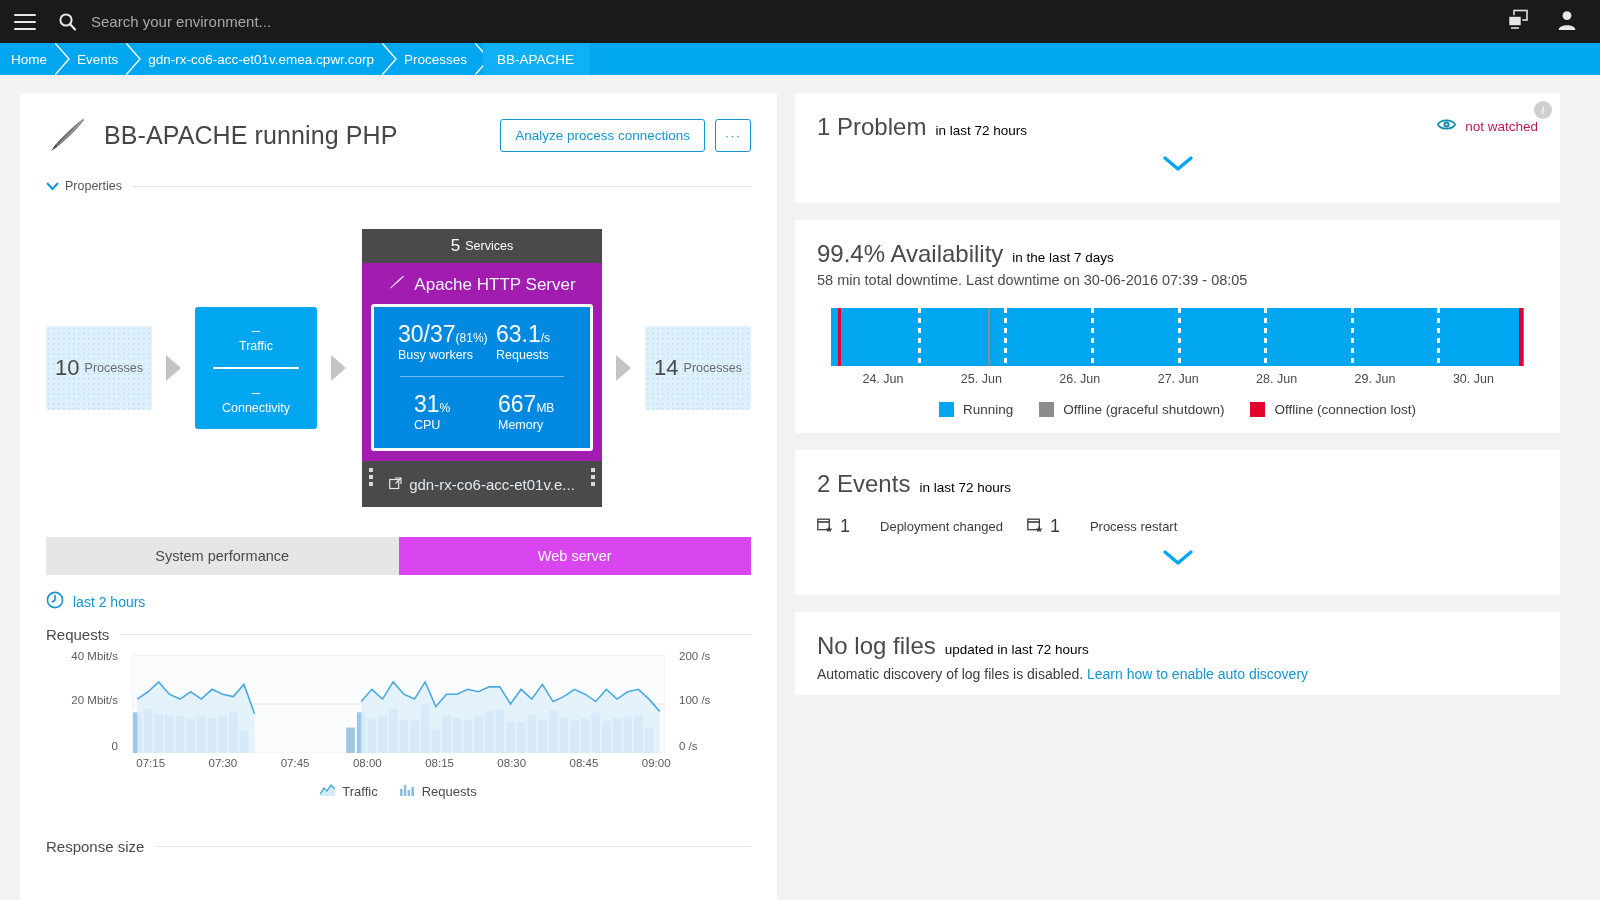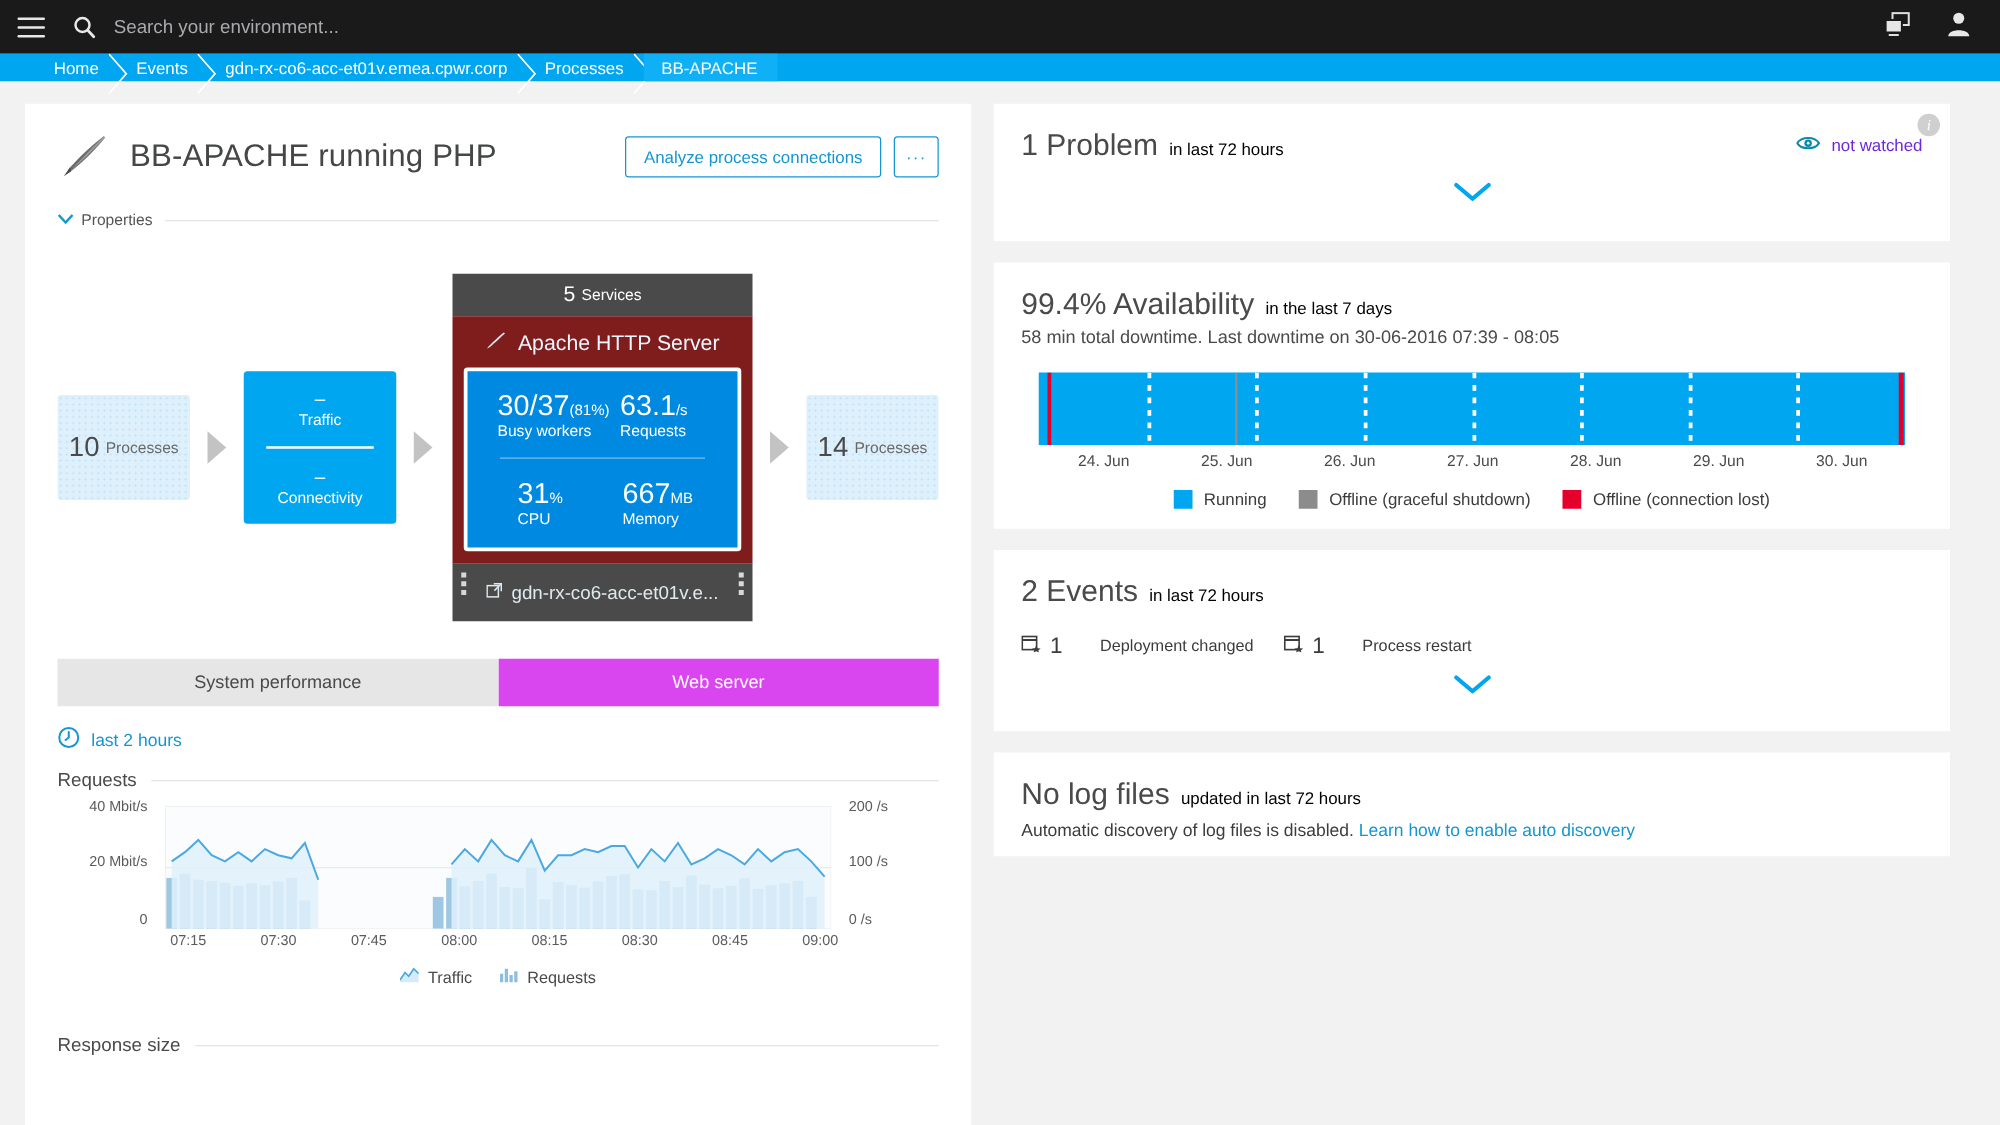--- a/index.html
+++ b/index.html
@@ -22,22 +22,22 @@
   .search-input {
     background: transparent; border: none; outline: none;
     color: #cfcfcf; font-size: 15px; font-family: "Liberation Sans", sans-serif;
     width: 420px;
   }
   .search-input::placeholder { color: #a9a9ae; }
   .topbar-right { display:flex; align-items:center; gap: 26px; padding-right: 8px; }
 
   
   .breadcrumb {
-    height: 22px; background: #00a6f0; display: flex; align-items: stretch;
-    font-size: 13.5px; color: #ffffff; padding-left: 32px;
+    height: 32px; background: #00a6f0; display: flex; align-items: stretch;
+    font-size: 13.5px; color: #ffffff;
   }
   .crumb { display:flex; align-items:center; padding: 0 16px 0 14px; position: relative; white-space: nowrap; cursor: pointer;}
   .crumb:first-child { padding-left: 11px; }
   .crumb .chev {
     position: absolute; right: -8px; top: 0; bottom: 0; width: 16px;
     pointer-events: none;
   }
   .crumb.active { background: #0fb0f5; cursor: default; }
 
   
@@ -83,21 +83,21 @@
   }
   .traffic-half { height:50%; width:100%; display:flex; flex-direction:column; justify-content:center; align-items:center;}
   .traffic-half .v { font-size: 15px; line-height: 18px;}
   .traffic-half .k { font-size: 12.5px; }
   .traffic-div { width: 86px; height: 2px; background:#fff; }
 
   .svc-stack { width: 240px; flex:none; margin-left: 2px; }
   .svc-head { background:#4a4a4a; color:#fff; height: 34px; display:flex; align-items:center; justify-content:center; }
   .svc-head .num { font-size: 17px; }
   .svc-head .lbl { font-size: 12.5px; margin-left: 5px; }
-  .svc-body { background:#7f1d1d; padding: 8px 9px 10px 9px; position:relative; }
+  .svc-body { background:#a21caf; padding: 8px 9px 10px 9px; position:relative; }
   .svc-name { color:#e9f6ff; font-size: 17px; text-align:center; padding: 3px 0 9px 0; display:flex; align-items:center; justify-content:center; gap:8px;}
   .svc-tile {
     background:#0089e0; border: 3px solid #ffffff; border-radius: 3px; color:#fff;
     padding: 14px 10px 16px 10px;
   }
   .metric-grid { display:flex; }
   .metric { width:50%; text-align:left; padding-left: 14px; }
   .metric .big { font-size: 23px; line-height: 26px; }
   .metric .unit { font-size: 12px; }
   .metric .sub { font-size: 12.5px; margin-top: 1px;}
@@ -127,21 +127,21 @@
   .xaxis { position:absolute; left: 86px; right: 86px; top: 100px; height: 20px;}
   .xtick { position:absolute; font-size: 11.5px; color:#5b5b5b; transform: translateX(-50%); top:2px; white-space:nowrap;}
   .chart-legend { position:absolute; top: 128px; left:0; right:0; display:flex; justify-content:center; gap: 22px; font-size:13px; color:#4a4a4a;}
   .chart-legend span.l { display:flex; align-items:center; gap:7px; }
 
   
   .rcard { background:#fff; padding: 20px 22px 22px 22px; position: relative; }
   .rcard-title { display:flex; align-items:baseline; }
   .rt-big { font-size: 24px; color:#4a4a4a; font-weight: normal;}
   .rt-small { font-size: 13.5px; color:#000000; margin-left: 9px; }
-  .watched { position:absolute; right: 22px; top: 25px; display:flex; align-items:center; gap:9px; color:#6d28d9; font-size:13.5px; cursor:pointer;}
+  .watched { position:absolute; right: 22px; top: 25px; display:flex; align-items:center; gap:9px; color:#be185d; font-size:13.5px; cursor:pointer;}
   .infobadge { position:absolute; right: 8px; top: 8px; width:18px; height:18px; border-radius:50%; background:#cfcfcf; color:#fff; font-size:12px; font-style:italic; display:flex; align-items:center; justify-content:center; font-family:"Liberation Serif", serif;}
   .expander { display:flex; justify-content:center; margin-top: 16px; cursor:pointer;}
 
   .avail-sub { font-size: 14.5px; color:#4a4a4a; margin-top: 4px;}
   .avail-bar { position:relative; height: 58px; margin: 20px 14px 0 14px; background:#00a6f0; overflow:hidden;}
   .av-seg { position:absolute; top:0; bottom:0; }
   .av-day { position:absolute; top:0; bottom:0; width:3px;
             background-image: linear-gradient(to bottom, #fff 0 5px, transparent 5px 10px);
             background-size: 3px 10px; }
   .avail-xaxis { position:relative; height: 24px; margin: 6px 14px 0 14px; }

